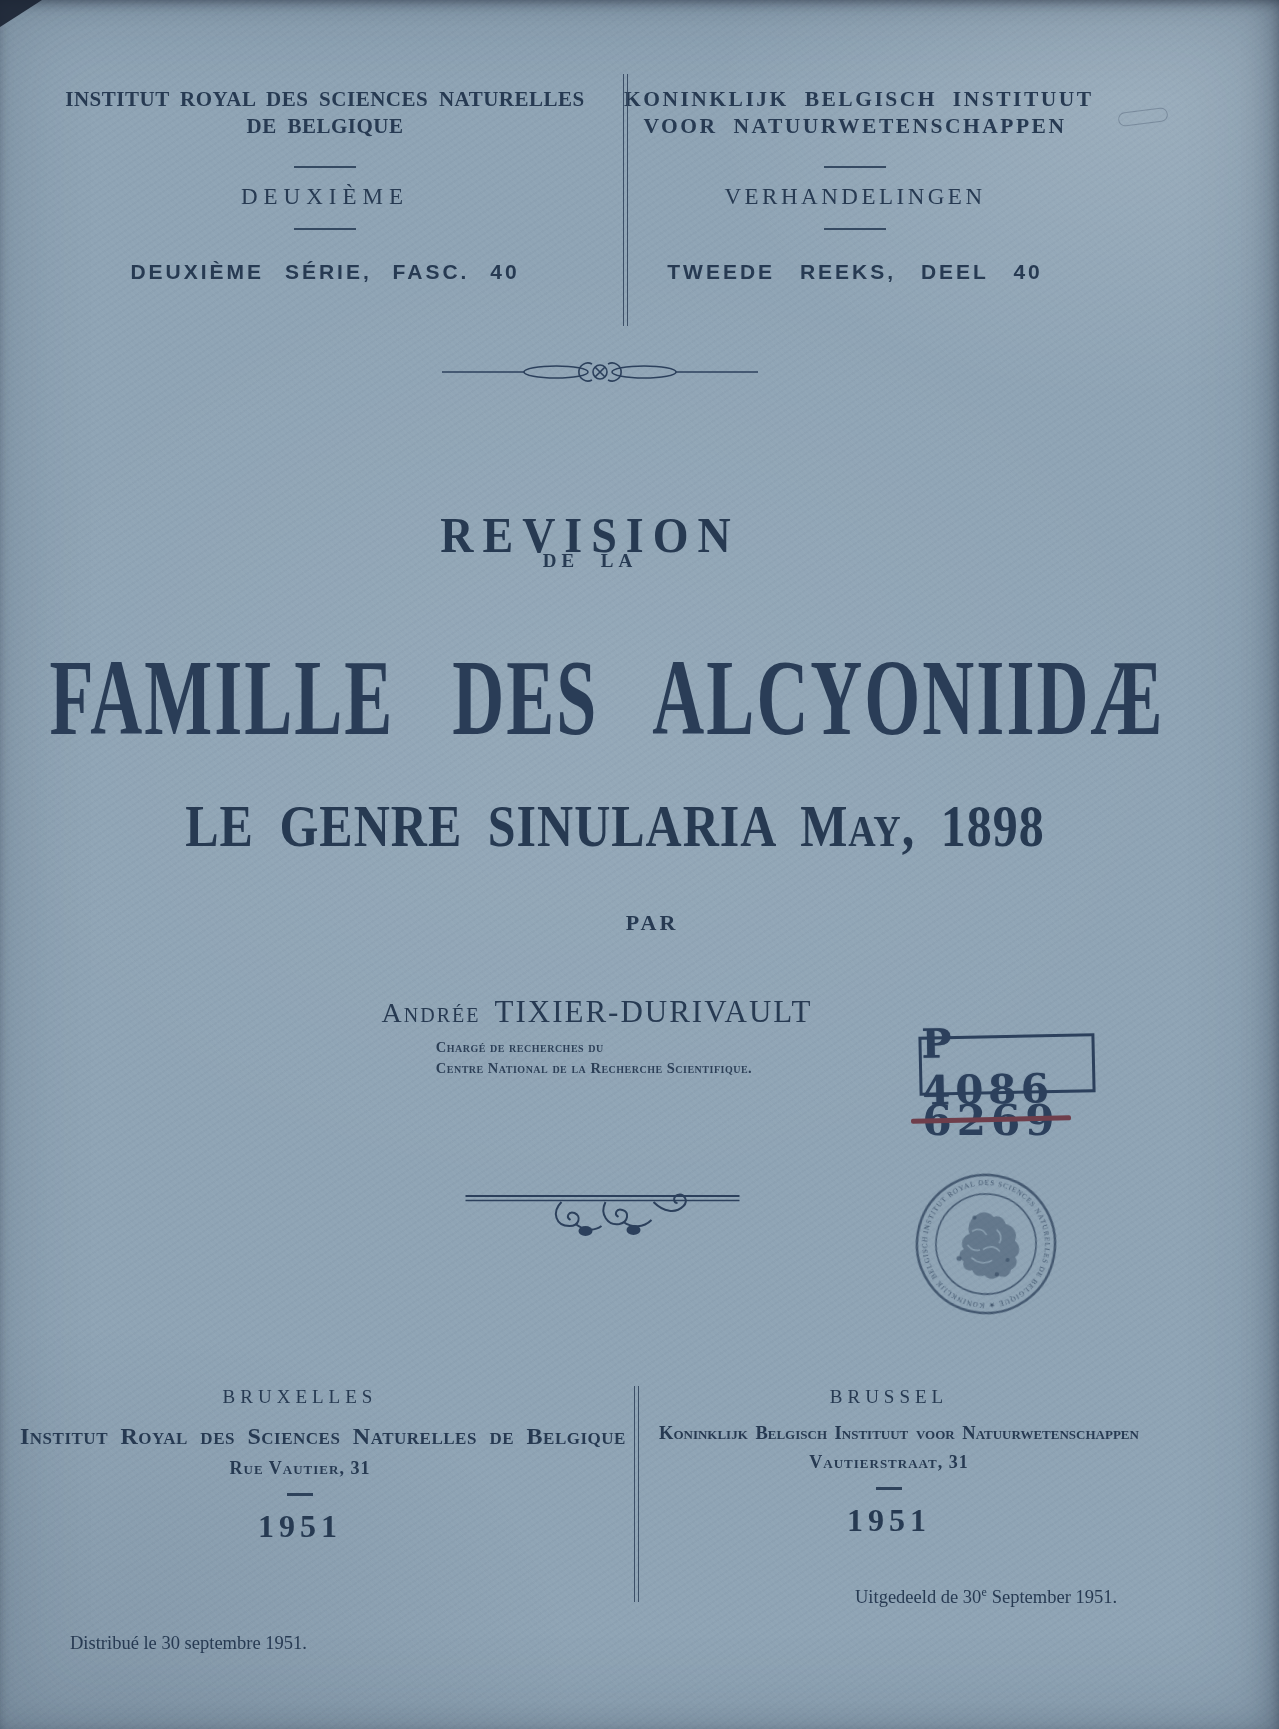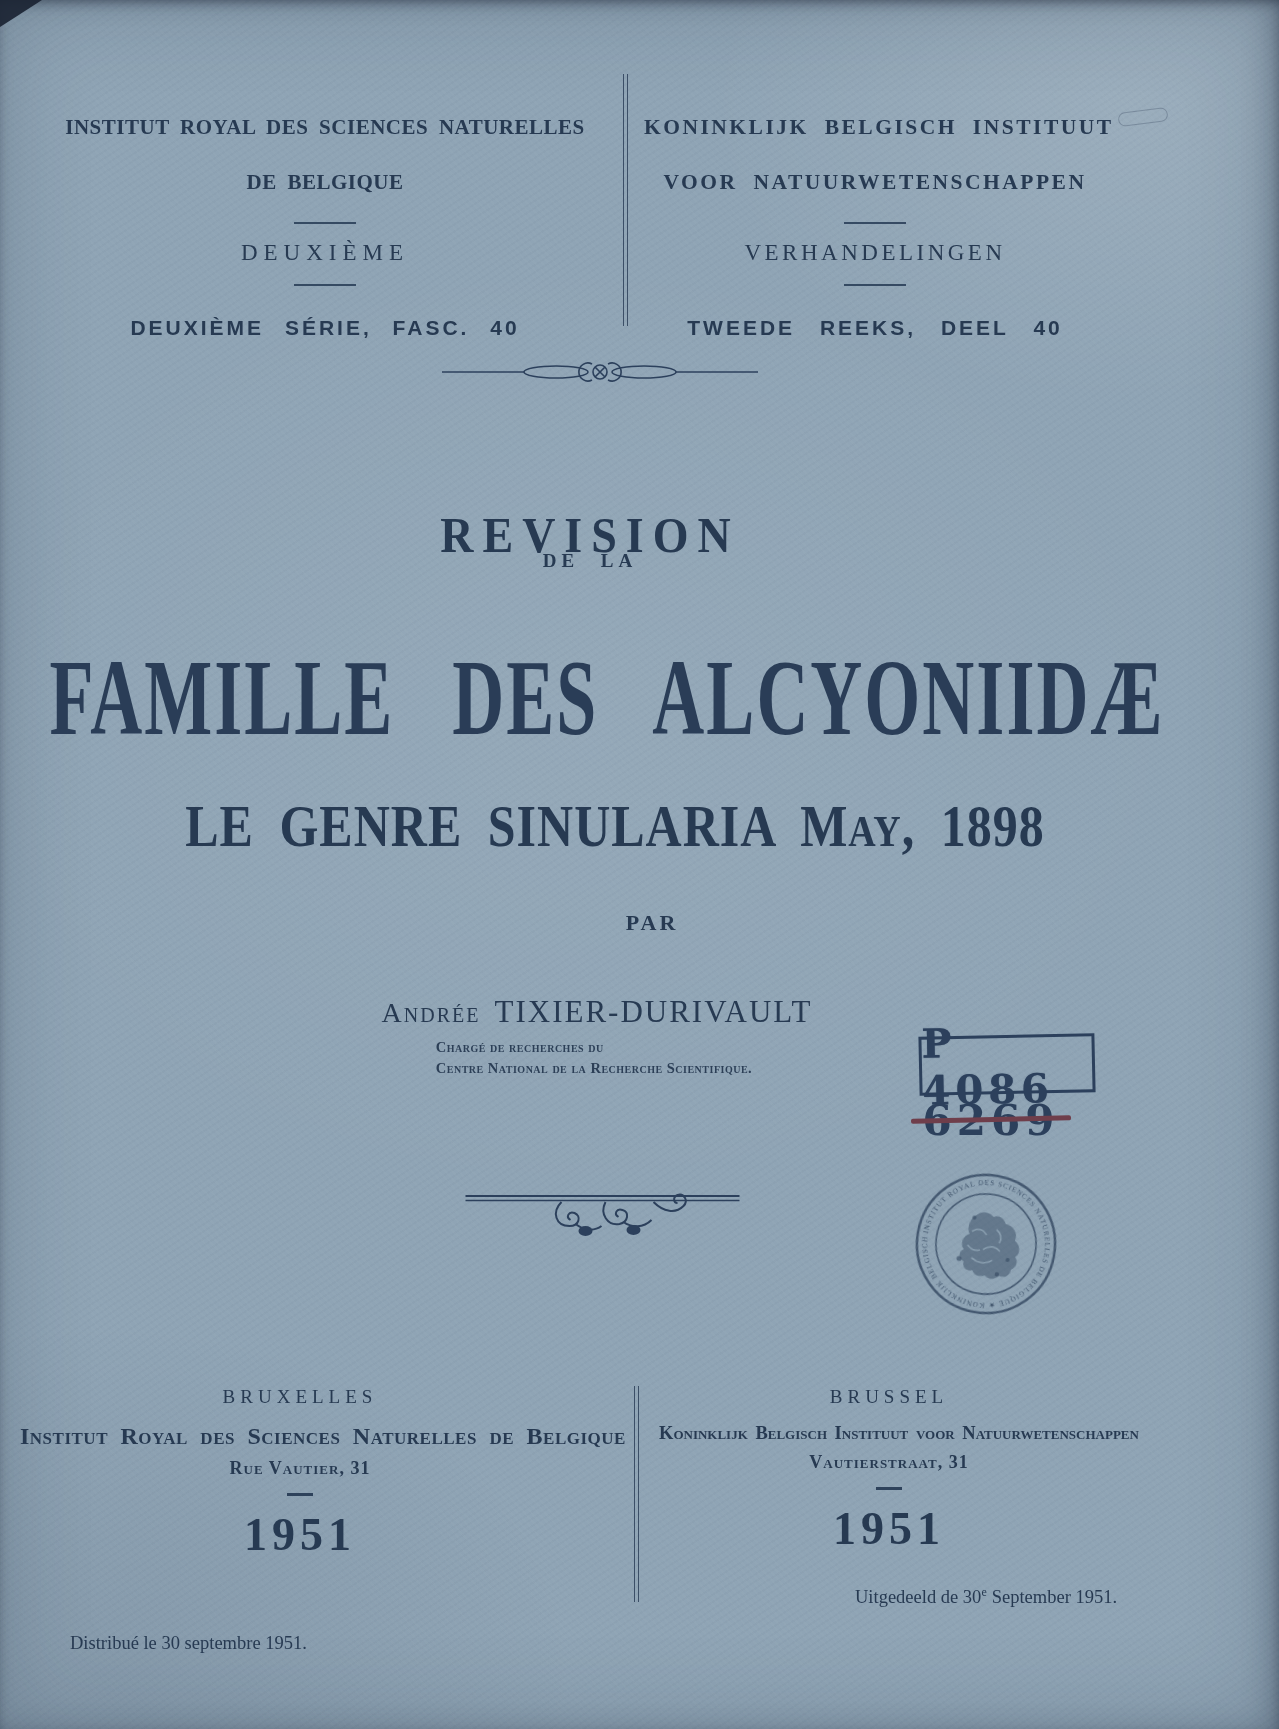--- a/index.html
+++ b/index.html
@@ -22,22 +22,22 @@
 
   
   #cornerTL{left:0;top:0;width:42px;height:27px;background:#1b2433;
     clip-path:polygon(0 0,100% 0,52% 48%,0 100%);opacity:.92;}
   #markR{left:1118px;top:110px;width:48px;height:12px;border:1.5px solid rgba(40,55,80,.28);
     border-radius:7px;transform:rotate(-7deg);}
 
   
   .mast{position:absolute;top:86px;text-align:center;}
   #mastL{left:60px;width:530px;}
-  #mastR{left:644px;width:462px;}
-  .mast-line{font-size:21px;font-weight:700;line-height:27px;letter-spacing:.5px;word-spacing:5px;white-space:nowrap;margin-top:28px;}
+  #mastR{left:624px;width:462px;}
+  .mast-line{font-size:21px;font-weight:700;line-height:27px;letter-spacing:.5px;word-spacing:5px;white-space:nowrap;}
   #mastR .mast-line{font-size:21.5px;letter-spacing:2.5px;word-spacing:8px;}
   .mast-rule{width:62px;height:0;border-top:2.5px solid #2e425b;margin:26px auto 0;opacity:.92;}
   .mast-rule.second{margin-top:18px;}
   .mast-series{margin-top:16px;font-size:23px;font-weight:400;letter-spacing:6px;}
   #mastR .mast-series{letter-spacing:3.5px;}
   .mast-fasc{margin-top:30px;font-family:"Liberation Sans","DejaVu Sans",sans-serif;
     font-weight:700;font-size:21px;letter-spacing:3px;word-spacing:12px;white-space:nowrap;}
   #mastR .mast-fasc{word-spacing:16px;}
 
   .vrule{position:absolute;width:3px;border-left:1.5px solid #33465f;border-right:1.5px solid #33465f;opacity:.9;}
@@ -83,21 +83,21 @@
   
   .imp{position:absolute;top:1386px;text-align:center;}
   #impL{left:20px;width:560px;}
   #impR{left:659px;width:460px;}
   .imp-city{font-size:19px;letter-spacing:5px;}
   .imp-inst{margin-top:15px;font-variant:small-caps;font-weight:700;font-size:24px;
     letter-spacing:.5px;word-spacing:6px;white-space:nowrap;}
   #impR .imp-inst{font-size:18.5px;word-spacing:3px;letter-spacing:0;}
   .imp-addr{margin-top:8px;font-variant:small-caps;font-weight:700;font-size:18px;letter-spacing:1px;}
   .imp-dash{width:26px;height:0;border-top:3px solid #2e425b;margin:14px auto 0;}
-  .imp-year{margin-top:12px;font-size:46px;font-weight:700;letter-spacing:5px;}
+  .imp-year{margin-top:12px;font-size:32px;font-weight:700;letter-spacing:5px;}
 
   #dateL{left:70px;top:1633px;font-size:18.5px;}
   #dateR{left:855px;top:1585px;font-size:18.5px;}
   .supe{font-size:12px;vertical-align:super;}
   #dateR .tail{margin-left:5px;}
 </style>
 </head>
 <body>
 
 <div class="page">

